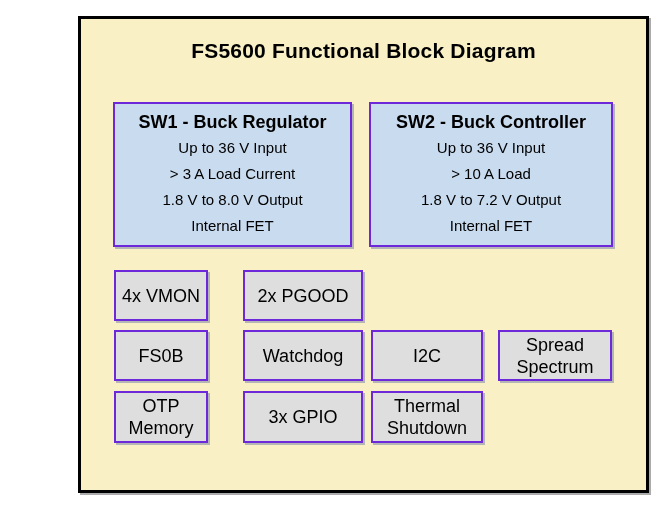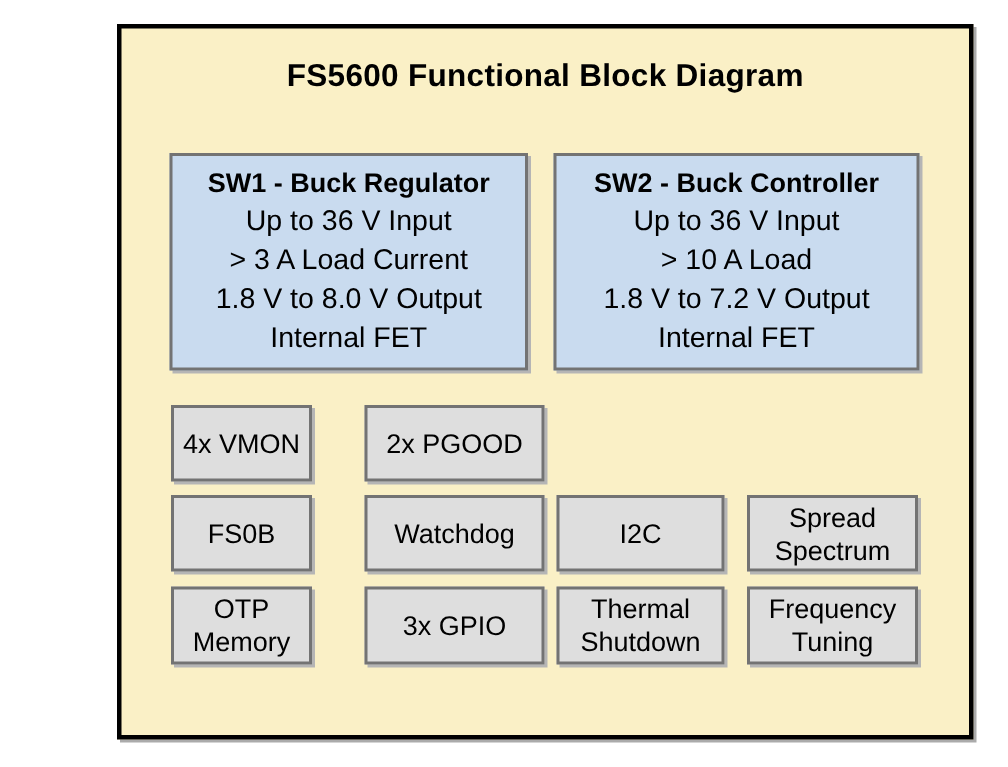--- a/index.html
+++ b/index.html
@@ -32,39 +32,39 @@
     top: 20px;
     width: 100%;
     text-align: center;
     font-size: 21px;
     font-weight: bold;
     letter-spacing: 0.2px;
   }
   .box {
     position: absolute;
     box-sizing: border-box;
-    border: 2px solid #737373;
+    border: 2px solid #6d28d9;
     box-shadow: 2px 2px 0 #B5B5B5;
   }
   .sw {
     background: #C9DBEF;
     top: 83px;
     height: 145px;
     text-align: center;
     padding-top: 5px;
   }
   .sw-1 { left: 32px;  width: 239px; }
   .sw-2 { left: 288px; width: 244px; }
   .sw .heading {
     font-size: 18px;
     font-weight: bold;
     line-height: 26px;
   }
   .sw .line {
-    font-size: 19px;
+    font-size: 15px;
     line-height: 26px;
   }
   .feature {
     background: #DEDEDE;
     display: flex;
     flex-direction: column;
     align-items: center;
     justify-content: center;
     text-align: center;
     font-size: 18px;
@@ -127,19 +127,15 @@
       <div>Spread</div>
       <div>Spectrum</div>
     </div>
     <div class="box feature r3 c2">
       <div>3x GPIO</div>
     </div>
     <div class="box feature r3 c3">
       <div>Thermal</div>
       <div>Shutdown</div>
     </div>
-    <div class="box feature r3 c4">
-      <div>Frequency</div>
-      <div>Tuning</div>
-    </div>
 
   </div>
 </div>
 
 </body></html>

